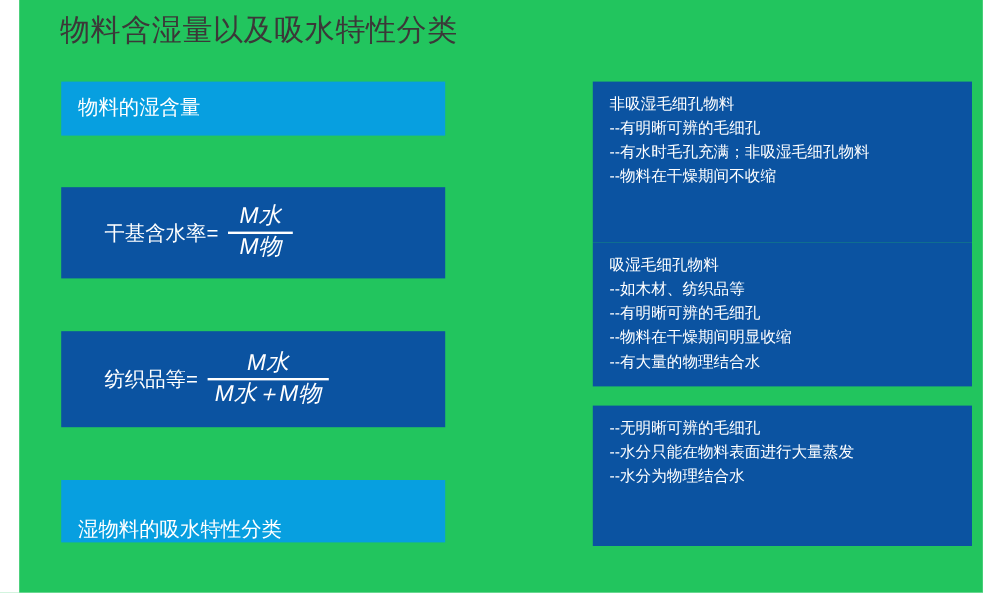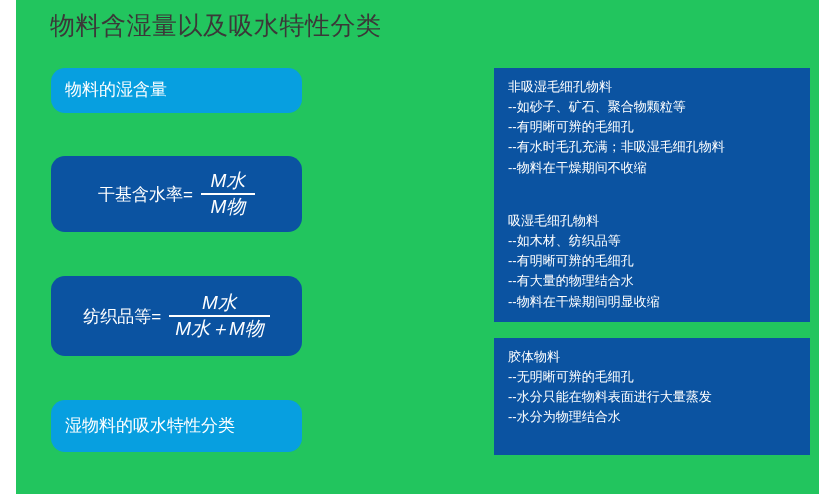--- a/index.html
+++ b/index.html
@@ -29,23 +29,22 @@
     color: #3b3838;
     letter-spacing: 0.5px;
     white-space: nowrap;
     line-height: 1.25;
   }
 
   
   .lbox {
     position: absolute;
     left: 35px;
-    width: 251px;
+    width: 320px;
     box-sizing: border-box;
-    border-radius: 14px;
   }
   .lbox.cyan {
     background: #079fe0;
   }
   .lbox.navy {
     background: #0b53a1;
   }
   .lbox-label {
     color: #ffffff;
     font-size: 17px;
@@ -57,40 +56,40 @@
     top: 68px;
     height: 45px;
     display: flex;
     align-items: center;
     padding-left: 14px;
   }
   #box-classification {
     top: 400px;
     height: 52px;
     display: flex;
-    align-items: center;
+    align-items: flex-end;
     padding-left: 14px;
   }
 
   #box-dry-basis {
     top: 156px;
     height: 76px;
   }
   #box-wet-basis {
     top: 276px;
     height: 80px;
   }
 
   .formula {
     width: 100%;
     height: 100%;
     display: flex;
     align-items: center;
-    justify-content: center;
-    color: #ffffff;
+    color: #ffffff;
+    padding-left: 36px;
   }
   .formula-lhs {
     font-size: 17px;
     white-space: nowrap;
     padding-right: 2px;
   }
   .frac {
     display: inline-flex;
     flex-direction: column;
     align-items: center;
@@ -175,34 +174,32 @@
       </span>
     </div>
   </div>
 
   <div class="lbox cyan" id="box-classification">
     <span class="lbox-label">湿物料的吸水特性分类</span>
   </div>
 
   <div class="rbox" id="box-nonhygroscopic">
     <div class="rbox-title">非吸湿毛细孔物料</div>
-    <div class="rbox-item">--如砂子、矿石、聚合物颗粒等</div>
     <div class="rbox-item">--有明晰可辨的毛细孔</div>
     <div class="rbox-item">--有水时毛孔充满；非吸湿毛细孔物料</div>
     <div class="rbox-item">--物料在干燥期间不收缩</div>
   </div>
 
   <div class="rbox" id="box-hygroscopic">
     <div class="rbox-title">吸湿毛细孔物料</div>
     <div class="rbox-item">--如木材、纺织品等</div>
     <div class="rbox-item">--有明晰可辨的毛细孔</div>
+    <div class="rbox-item">--物料在干燥期间明显收缩</div>
     <div class="rbox-item">--有大量的物理结合水</div>
-    <div class="rbox-item">--物料在干燥期间明显收缩</div>
   </div>
 
   <div class="rbox" id="box-colloidal">
-    <div class="rbox-title">胶体物料</div>
     <div class="rbox-item">--无明晰可辨的毛细孔</div>
     <div class="rbox-item">--水分只能在物料表面进行大量蒸发</div>
     <div class="rbox-item">--水分为物理结合水</div>
   </div>
 
 </div>
 
 </body></html>

